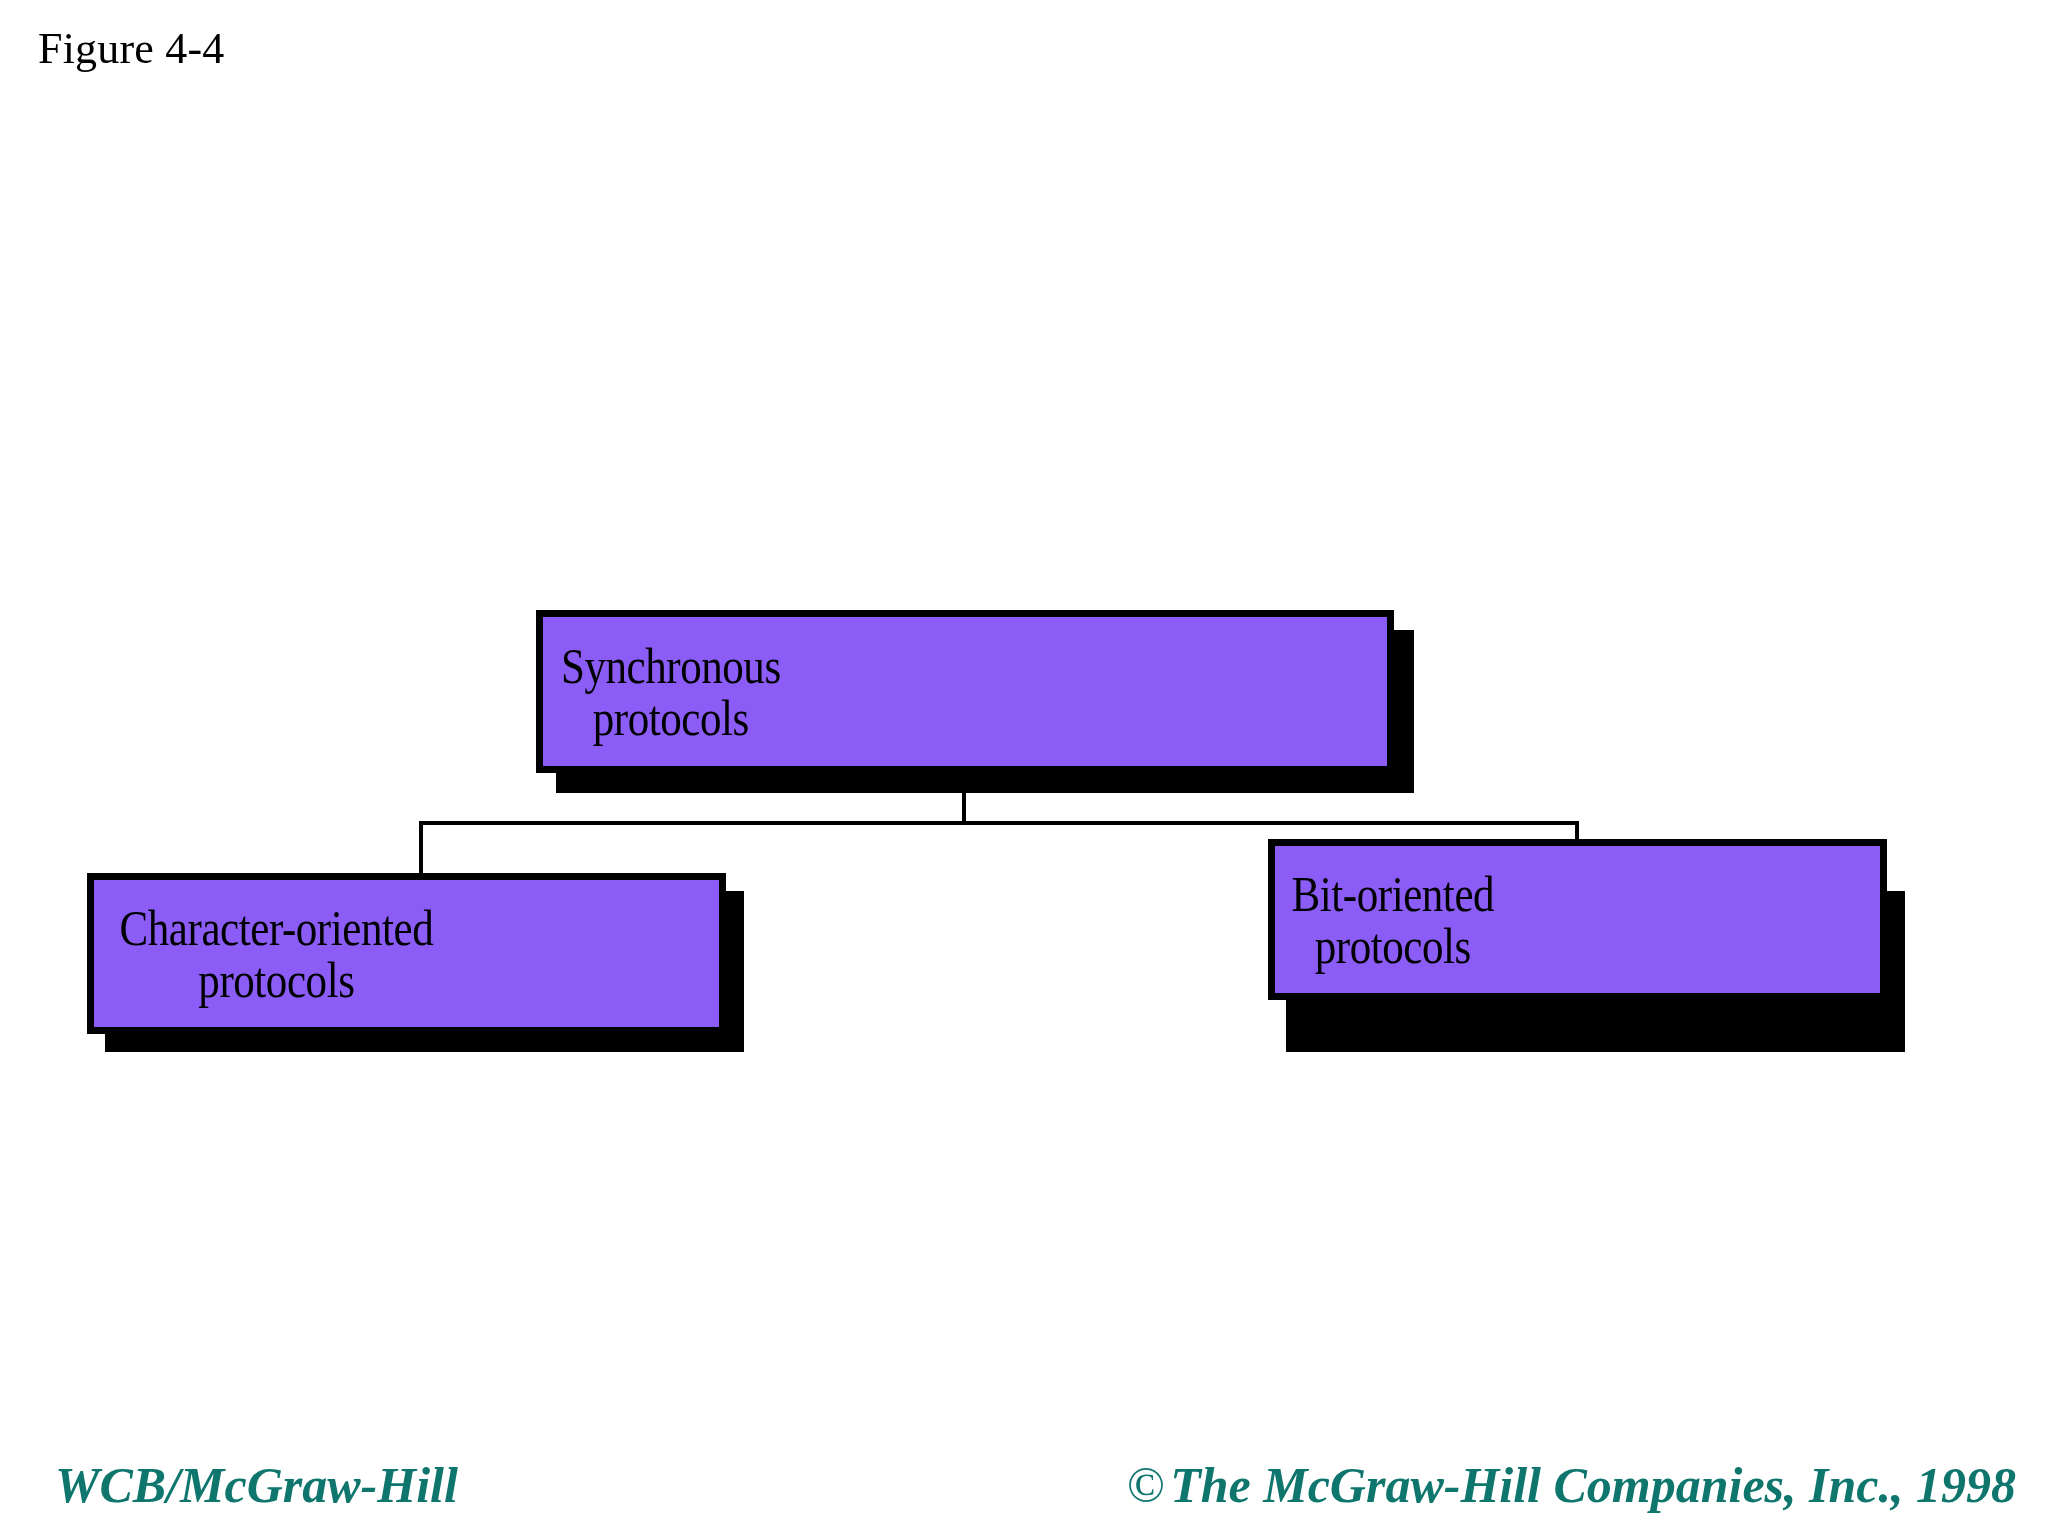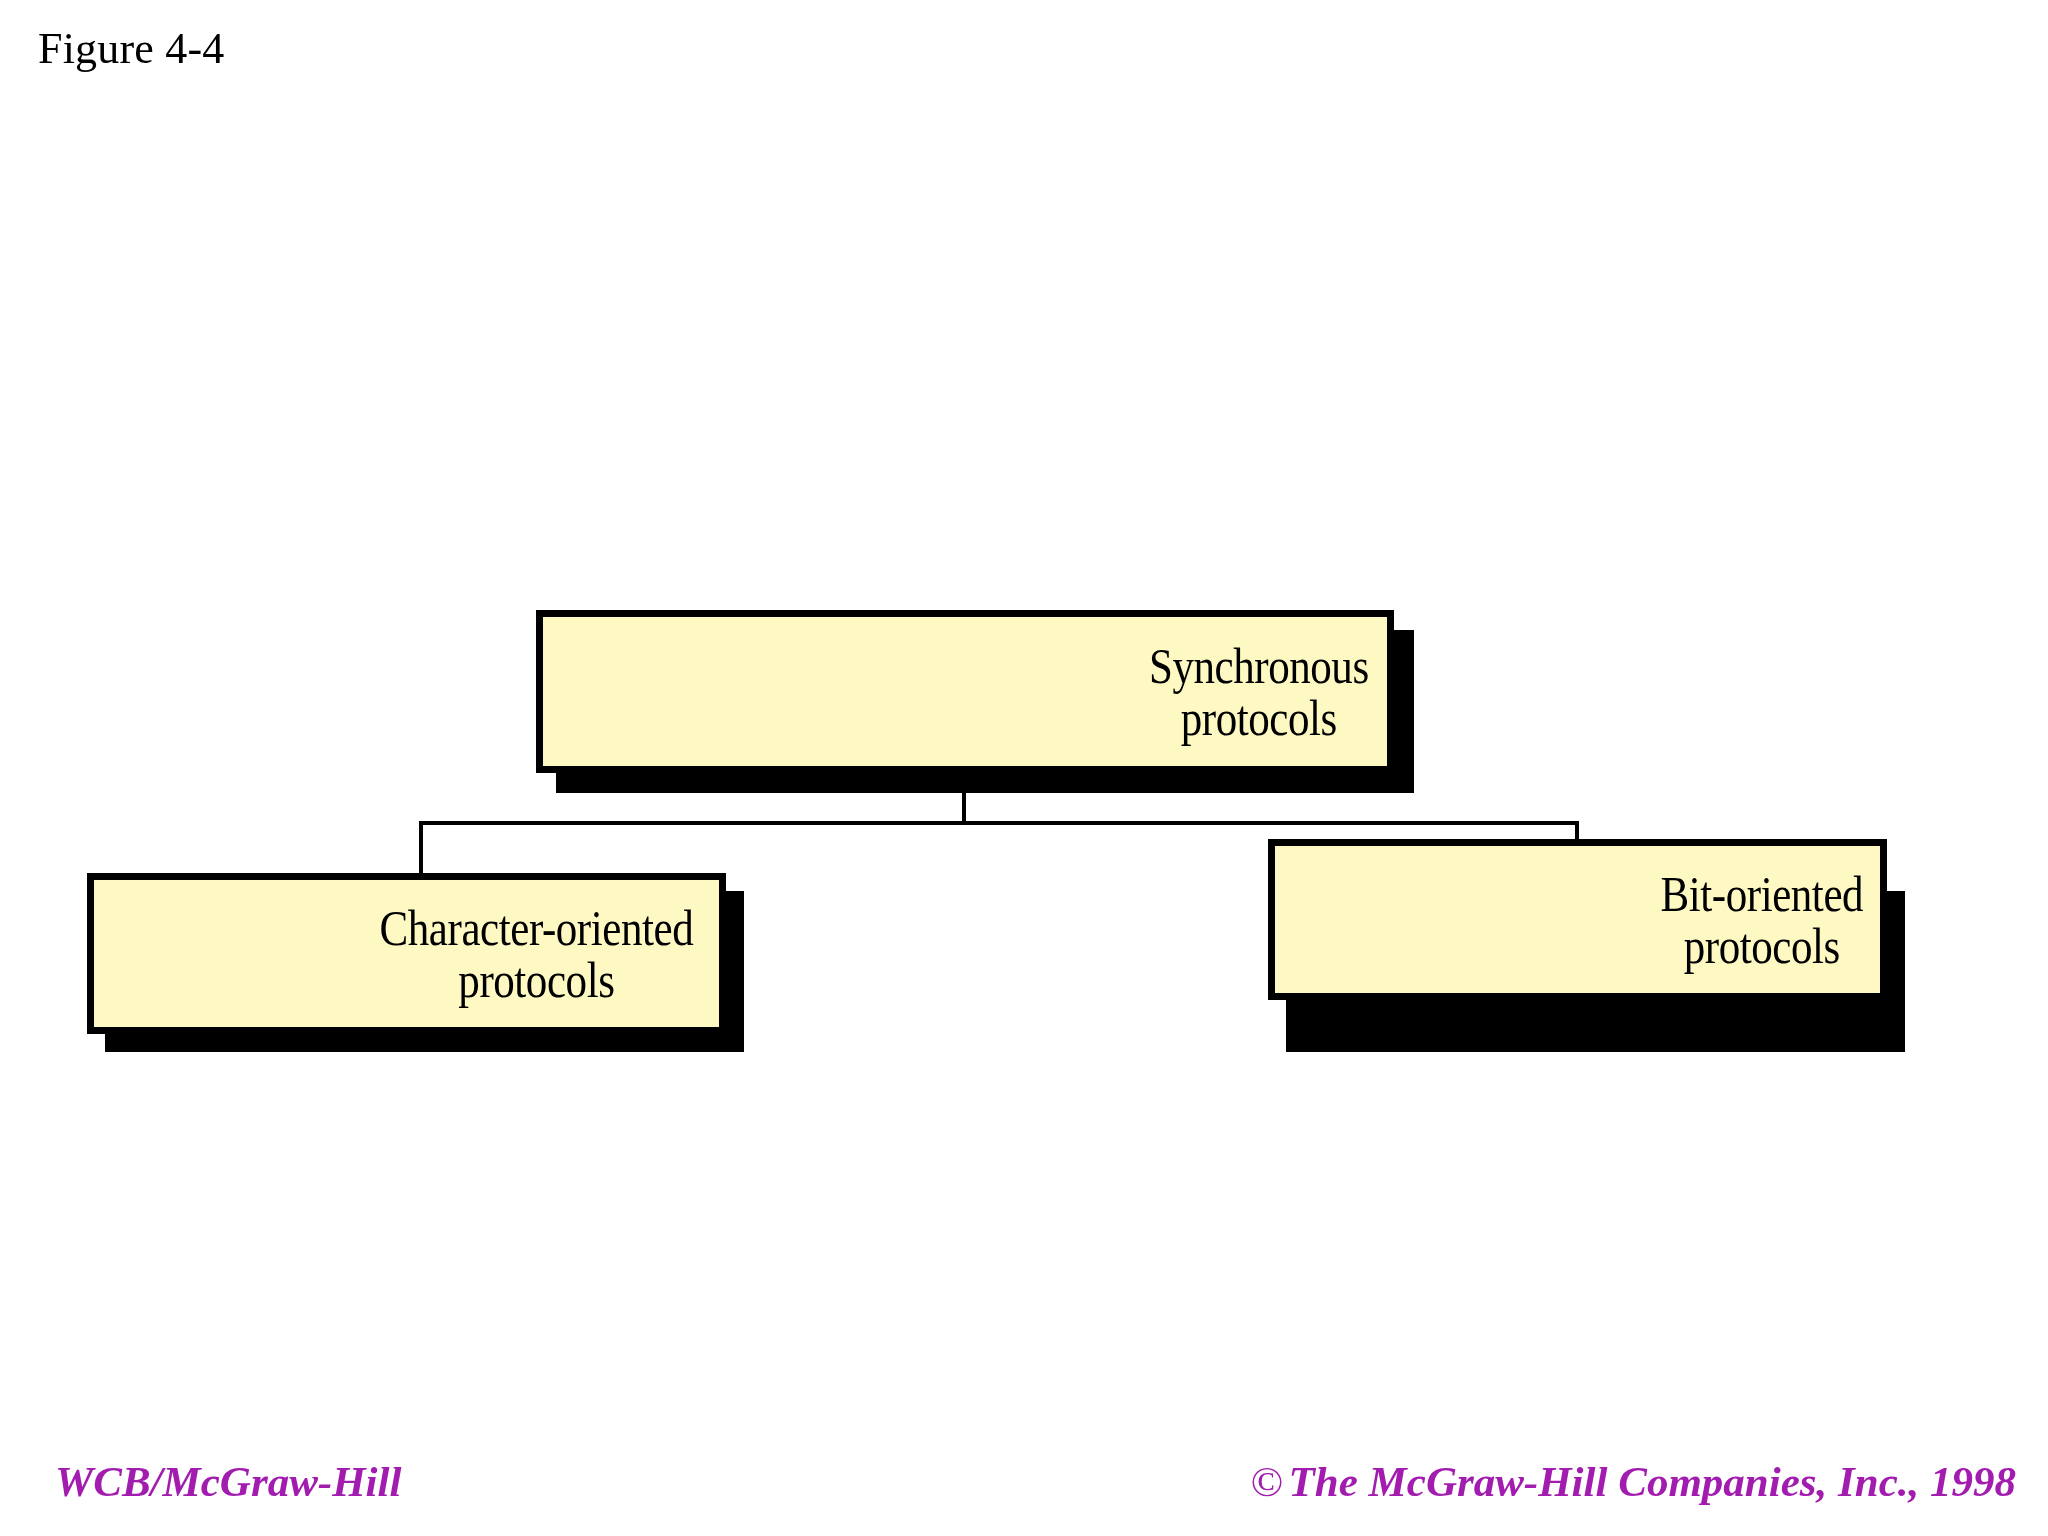--- a/index.html
+++ b/index.html
@@ -36,25 +36,25 @@
     left: 0;
     top: 0;
     width: 2048px;
     height: 1536px;
   }
 
   
   .node {
     position: absolute;
     box-sizing: border-box;
-    background: #fef9c3;
+    background: #8b5cf6;
     border: 7px solid #000000;
     display: flex;
     align-items: center;
-    justify-content: flex-end;
+    justify-content: flex-start;
     z-index: 3;
   }
   .node-shadow {
     position: absolute;
     background: #000000;
     z-index: 2;
   }
   .node-label {
     display: block;
     text-align: center;
@@ -141,24 +141,24 @@
     width: 4px;
     height: 54px;
   }
 
   
   .footer-text {
     position: absolute;
     font-family: "Liberation Serif", "DejaVu Serif", serif;
     font-style: italic;
     font-weight: 700;
-    font-size: 43px;
+    font-size: 50px;
     line-height: 1;
     white-space: nowrap;
-    color: #a21caf;
+    color: #0f766e;
   }
   #footer-publisher {
     left: 55px;
     top: 1460px;
   }
   #footer-copyright {
     right: 32px;
     top: 1460px;
     text-align: right;
     margin-left: 12px;

